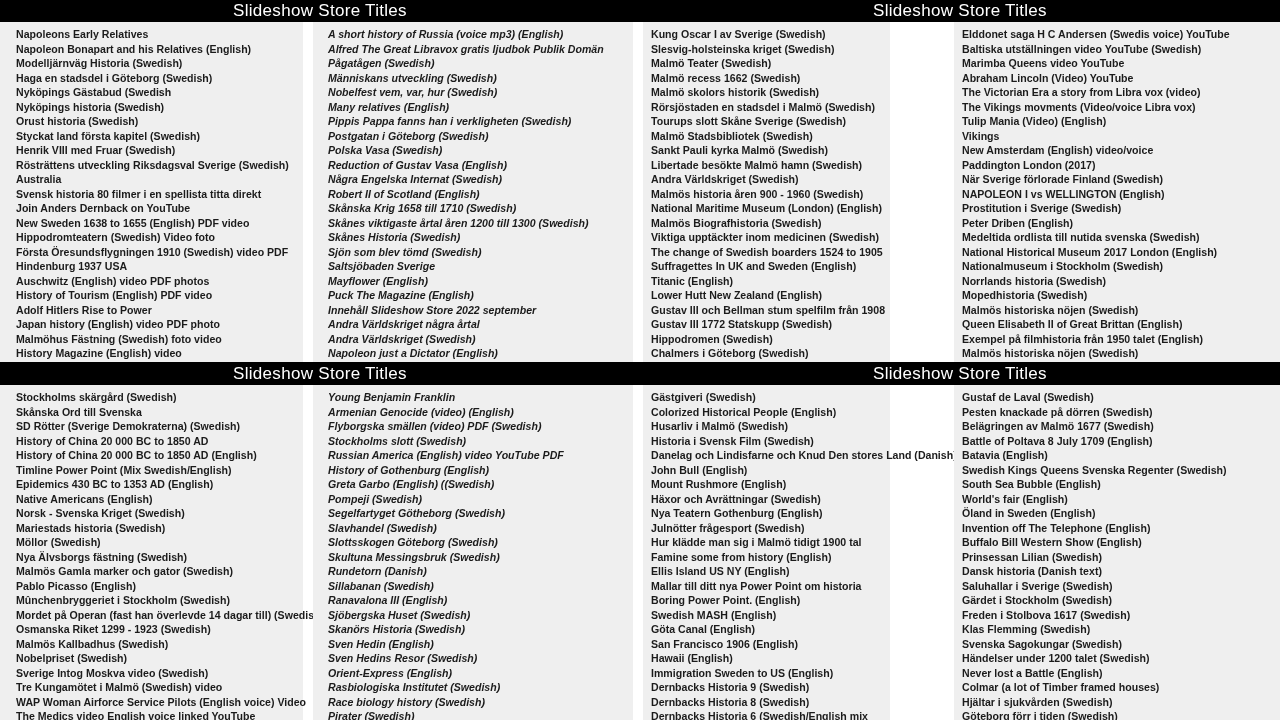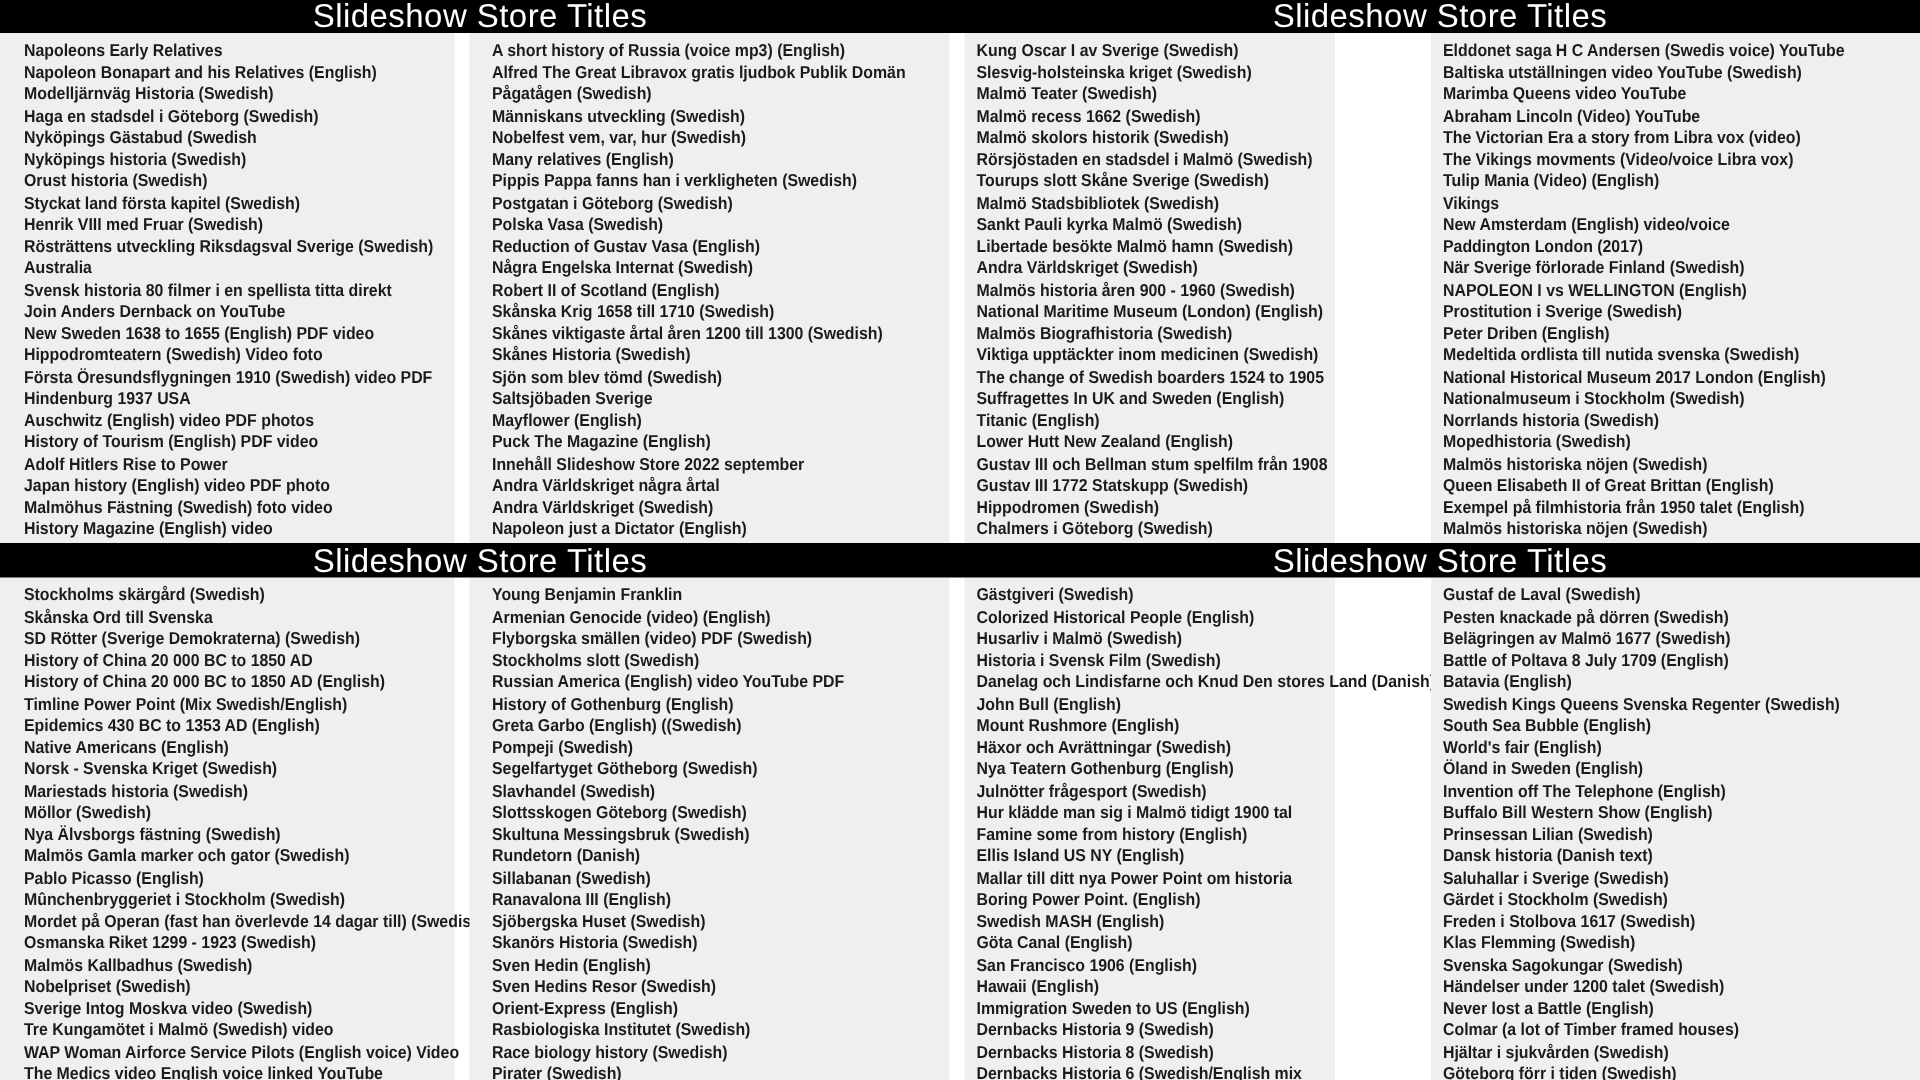--- a/index.html
+++ b/index.html
@@ -7,34 +7,34 @@
     width:1280px;height:720px;position:relative;overflow:hidden;
     background:#ffffff;font-family:"Liberation Sans",sans-serif;
   }
   .bar{
     position:absolute;left:0;width:1280px;background:#000000;color:#ffffff;z-index:2;
   }
   .bar-top{top:0;height:22px;}
   .bar-mid{top:362px;height:23px;}
   .bar .bar-title{
     position:absolute;top:0;width:640px;text-align:center;
-    font-size:22px;line-height:22px;font-weight:400;letter-spacing:.3px;
+    font-size:17px;line-height:22px;font-weight:400;letter-spacing:.3px;
   }
   .bar-mid .bar-title{line-height:23px;}
   .bar-title.t-left{left:0;}
   .bar-title.t-right{left:640px;}
   .section{position:absolute;left:0;width:1280px;z-index:1;}
   .sec-top{top:22px;height:340px;}
   .sec-bottom{top:385px;height:335px;padding-left:48px;}
   .col{
     position:absolute;top:0;height:100%;background:#efefef;
     box-sizing:border-box;padding-top:5px;
   }
   .col-1{left:0;width:303px;padding-left:16px;}
-  .col-2{left:313px;width:320px;padding-left:15px;}
+  .col-2{left:313px;width:320px;padding-left:15px;font-style:italic;}
   .col-3{left:643px;width:247px;padding-left:8px;}
   .col-4{left:954px;width:386px;padding-left:8px;}
   .row{
     height:14.5px;line-height:14.5px;white-space:nowrap;
     font-size:11.5px;font-weight:700;color:#1b1b1b;
     transform:scaleX(0.92);transform-origin:0 50%;
   }
 </style>
 </head>
 <body>

